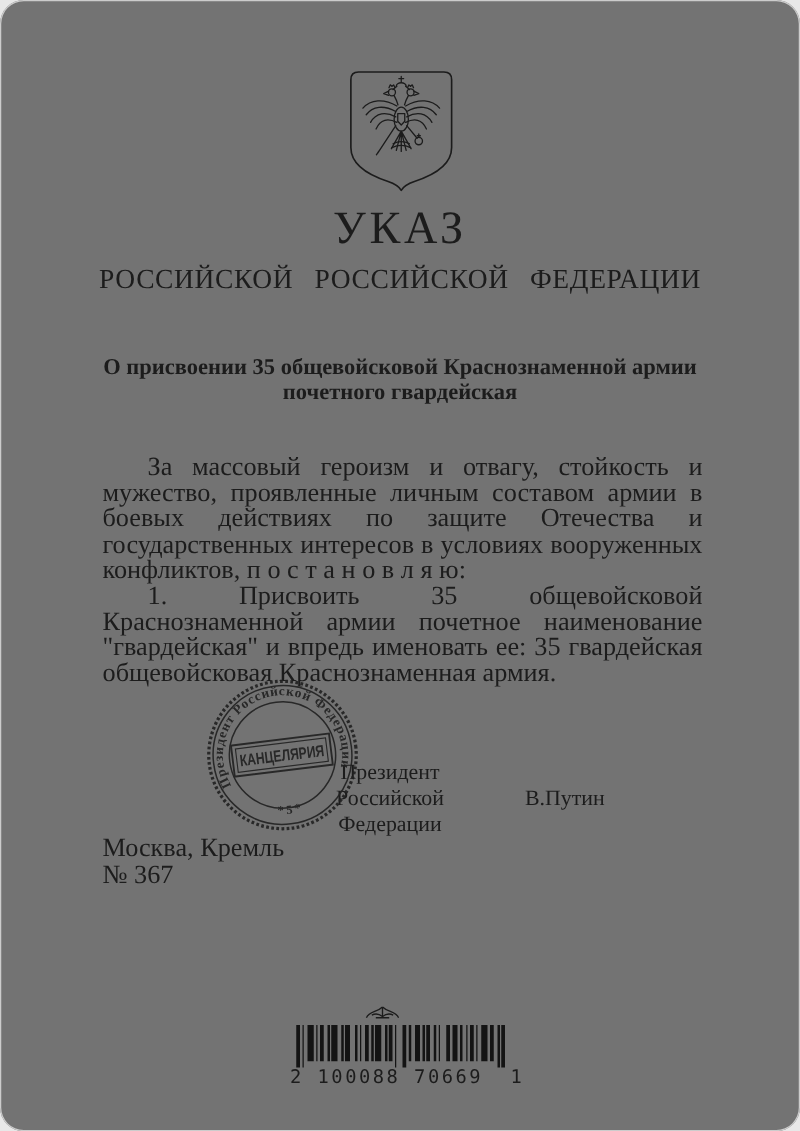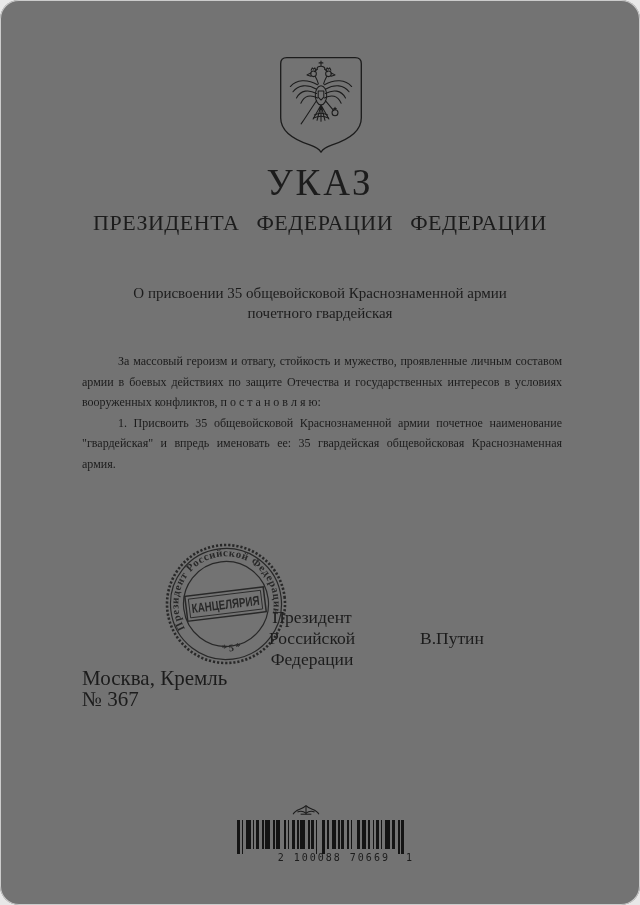--- a/index.html
+++ b/index.html
@@ -12,39 +12,39 @@
   .ukaz{
     position:absolute;left:0;top:161px;width:100%;margin:0;
     text-align:center;font-size:37px;font-weight:400;letter-spacing:3px;
   }
   .subtitle{
     position:absolute;left:0;top:210px;width:100%;
     text-align:center;font-size:22px;letter-spacing:0.5px;word-spacing:11px;
   }
   .subject{
     position:absolute;left:70px;top:283px;width:500px;
-    text-align:center;font-weight:normal;font-size:15px;line-height:20px;
+    text-align:center;font-weight:bold;font-size:18px;line-height:20px;
   }
   .body{
-    position:absolute;left:82px;top:351px;width:480px;
-    font-size:12px;line-height:20.6px;text-align:justify;
+    position:absolute;left:82px;top:363px;width:480px;
+    font-size:21px;line-height:20.6px;text-align:justify;
   }
   .body p{margin:0;text-indent:36px;}
   .sig{position:absolute;left:228px;top:607px;width:168px;text-align:center;
     font-size:17.5px;line-height:21px;}
   .sig-name{position:absolute;left:420px;top:628px;font-size:17.5px;}
   .footer{position:absolute;left:82px;top:668px;font-size:21px;line-height:20.6px;}
   .stamp{position:absolute;left:162px;top:540px;width:128px;height:128px;opacity:0.92;}
   .mini-eagle{position:absolute;left:291px;top:803px;width:30px;height:16px;}
   .barcode{position:absolute;left:237px;top:820px;width:172px;height:34px;
     display:flex;align-items:flex-start;}
   .barcode .bar{background:#141414;flex:0 0 auto;}
   .barcode-digits{
     position:absolute;left:232px;top:852px;width:182px;text-align:right;
-    font-family:"DejaVu Sans Mono", monospace;font-size:10px;letter-spacing:2px;
+    font-family:"DejaVu Sans Mono", monospace;font-size:15px;letter-spacing:2px;
     white-space:pre;
   }
 </style>
 </head>
 <body>
 
 <div class="page">
 
   <div class="arms">
     <svg viewBox="0 0 100 113" width="88" height="99">
@@ -76,21 +76,21 @@
         <path d="M42.5,68.5 Q50,64.5 57.5,68.5 M41.5,72 Q50,68 58.5,72"></path>
         <path d="M45,52 L28.5,77 M27.3,78.6 l2.4,-3.5"></path>
         <path d="M55,52 L64.5,63.5"></path>
         <circle cx="66" cy="66" r="3.4"></circle>
         <path d="M66,62.6 v-3 M64.6,61.2 h2.8"></path>
       </g>
     </svg>
   </div>
 
   <h1 class="ukaz">УКАЗ</h1>
-  <div class="subtitle">ПРЕЗИДЕНТА ФЕДЕРАЦИИ ФЕДЕРАЦИИ</div>
+  <div class="subtitle">РОССИЙСКОЙ РОССИЙСКОЙ ФЕДЕРАЦИИ</div>
 
   <div class="subject">
     <div>О присвоении 35 общевойсковой Краснознаменной армии</div>
     <div>почетного гвардейская</div>
   </div>
 
   <div class="body">
     <p>За массовый героизм и отвагу, стойкость и мужество, проявленные личным составом армии в боевых действиях по защите Отечества и государственных интересов в условиях вооруженных конфликтов, п о с т а н о в л я ю:</p>
     <p>1. Присвоить 35 общевойсковой Краснознаменной армии почетное наименование "гвардейская" и впредь именовать ее: 35 гвардейская общевойсковая Краснознаменная армия.</p>
   </div>

